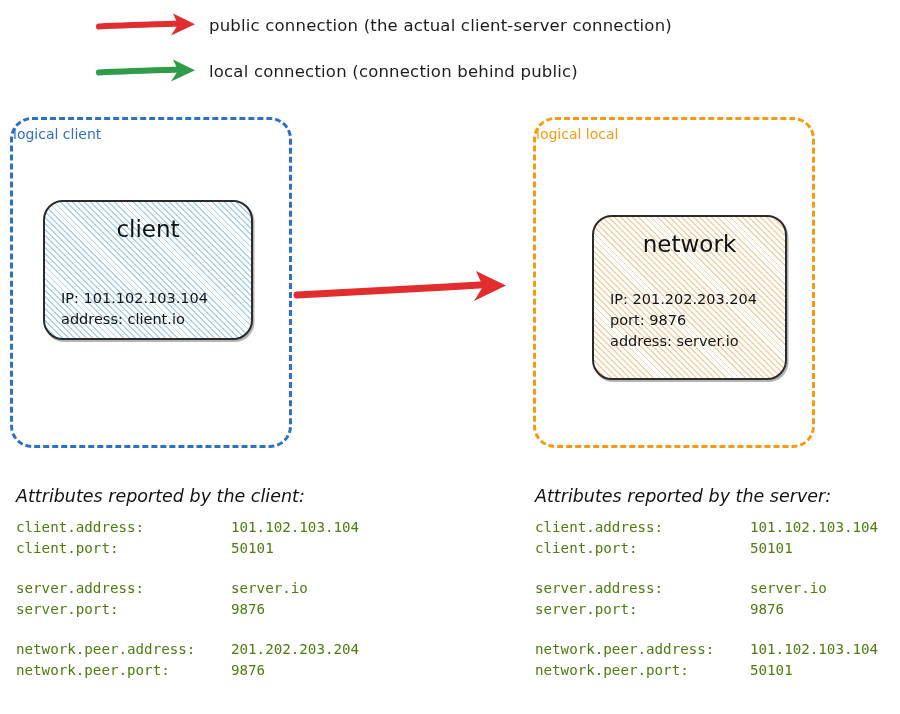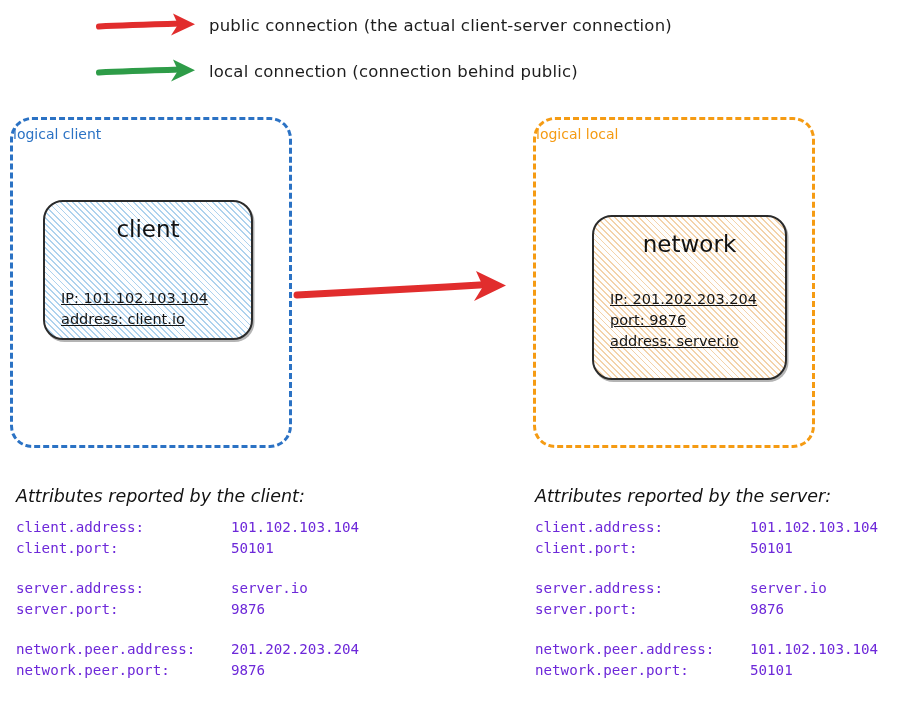--- a/index.html
+++ b/index.html
@@ -113,21 +113,20 @@
   #node-client .node-title { top: 14px; }
   #node-server .node-title { top: 14px; }
   .node-details {
     position: absolute;
     left: 16px;
     font-family: "DejaVu Sans", sans-serif;
     font-size: 14.5px;
     line-height: 21px;
     color: #141414;
     white-space: nowrap;
-    text-decoration: underline;
   }
   #node-client .node-details { top: 86px; }
   #node-server .node-details { top: 72px; }
 
   
   #public-arrow {
     position: absolute;
     left: 292px; top: 266px;
     width: 232px; height: 50px;
   }
@@ -142,21 +141,21 @@
     font-size: 17.5px;
     font-style: italic;
     color: #121212;
     white-space: nowrap;
     margin-bottom: 11px;
   }
   .attr-table {
     border-collapse: collapse;
     font-family: "DejaVu Sans Mono", monospace;
     font-size: 14.2px;
-    color: #6d28d9;
+    color: #4d7c0f;
   }
   .attr-table td {
     padding: 0;
     line-height: 20.5px;
     white-space: pre;
     vertical-align: top;
   }
   .attr-key { padding-right: 0 !important; width: 215px; }
   .attr-val { }
   .attr-spacer td { height: 20px; line-height: 20px; }

